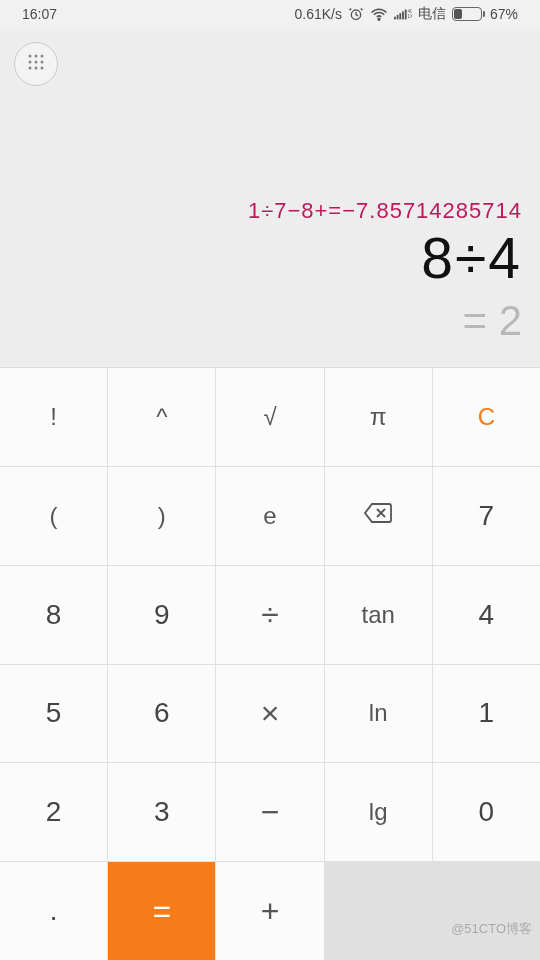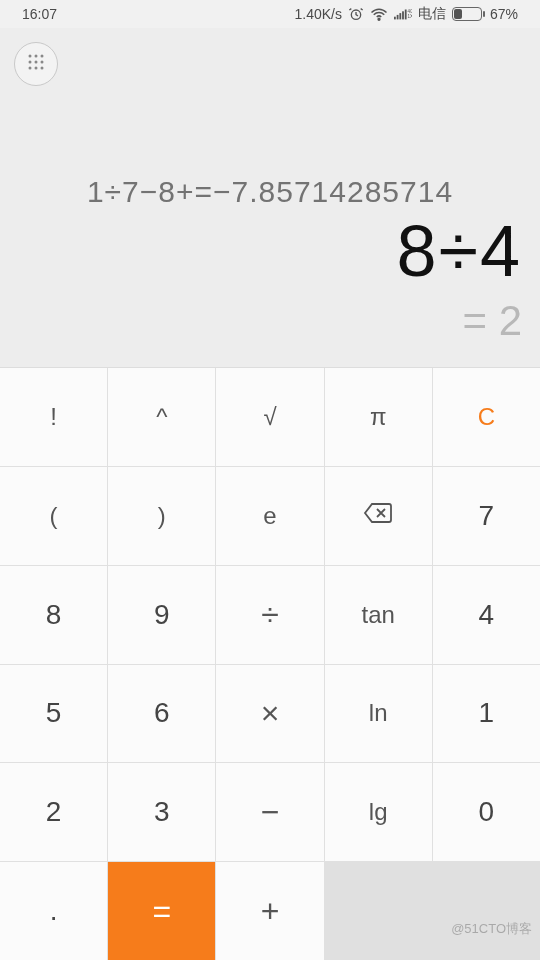--- a/index.html
+++ b/index.html
@@ -13,40 +13,40 @@
   .status-right span, .status-right svg { display: inline-flex; align-items: center; }
   .battery { display:inline-flex; align-items:center; }
   .battery-shell { width:30px; height:14px; border:1px solid #666; border-radius:4px; position:relative; margin-right:2px; }
   .battery-cap { width:2px; height:6px; background:#666; position:absolute; right:-4px; top:3px; border-radius:1px;}
   .battery-fill { position:absolute; left:1px; top:1px; height:10px; width:27%; background:#555; border-radius:2px;}
 
   
   .top-area { flex: 0 0 340px; background:#ededed; position:relative; border-bottom:1px solid #ddd; }
   .mode-btn { position:absolute; top:14px; left:14px; width:44px; height:44px; border:1px solid #c9c9c9; border-radius:50%; background:#f3f3f3; display:flex; align-items:center; justify-content:center; cursor:pointer; }
   .display { position:absolute; right:18px; left:18px; bottom:0; text-align:right; }
-  .history { font-size:30px; color:#737373; font-weight:300; letter-spacing:1px; margin-bottom:6px;text-align:center; }
-  .expr { font-size:72px; color:#111; font-weight:300; letter-spacing:2px; line-height:1; }
+  .history { font-size:22px; color:#be185d; font-weight:300; letter-spacing:1px; margin-bottom:6px; }
+  .expr { font-size:57px; color:#111; font-weight:300; letter-spacing:2px; line-height:1; }
   .result { font-size:42px; color:#b8b8b8; font-weight:300; margin-top:10px; margin-bottom:22px; }
 
   
   .keypad { flex:1; display:grid; grid-template-columns: repeat(5, 1fr); grid-template-rows: repeat(6, 1fr); background:#e0e0e0; gap:1px; }
   .key { background:#fbfbfb; display:flex; align-items:center; justify-content:center; font-size:28px; color:#444; cursor:pointer; user-select:none; }
   .key.fn { font-size:24px; color:#555; }
   .key.accent { color:#f67c1b; }
   .key.equals { background:#f67c1b; color:#fff; font-size:32px; }
   .key.op { font-size:32px; color:#555; }
   .watermark { position:fixed; right:8px; bottom:22px; font-size:13px; color:rgba(0,0,0,.25); }
 </style>
 </head>
 <body>
 
 <div class="status-bar">
   <div class="status-left">16:07</div>
   <div class="status-right">
-    <span>1.40K/s</span>
+    <span>0.61K/s</span>
     <span>
       <svg width="16" height="16" viewBox="0 0 24 24" fill="none" stroke="#555" stroke-width="2">
           <circle cx="12" cy="13" r="7"></circle>
           <path d="M12 9v4l3 2"></path>
           <path d="M5 4L2 6M19 4l3 2"></path>
         </svg>
     </span>
     <span>
       <svg width="18" height="14" viewBox="0 0 24 18" fill="none" stroke="#555" stroke-width="2">
           <path d="M2 7c6-6 14-6 20 0"></path>

